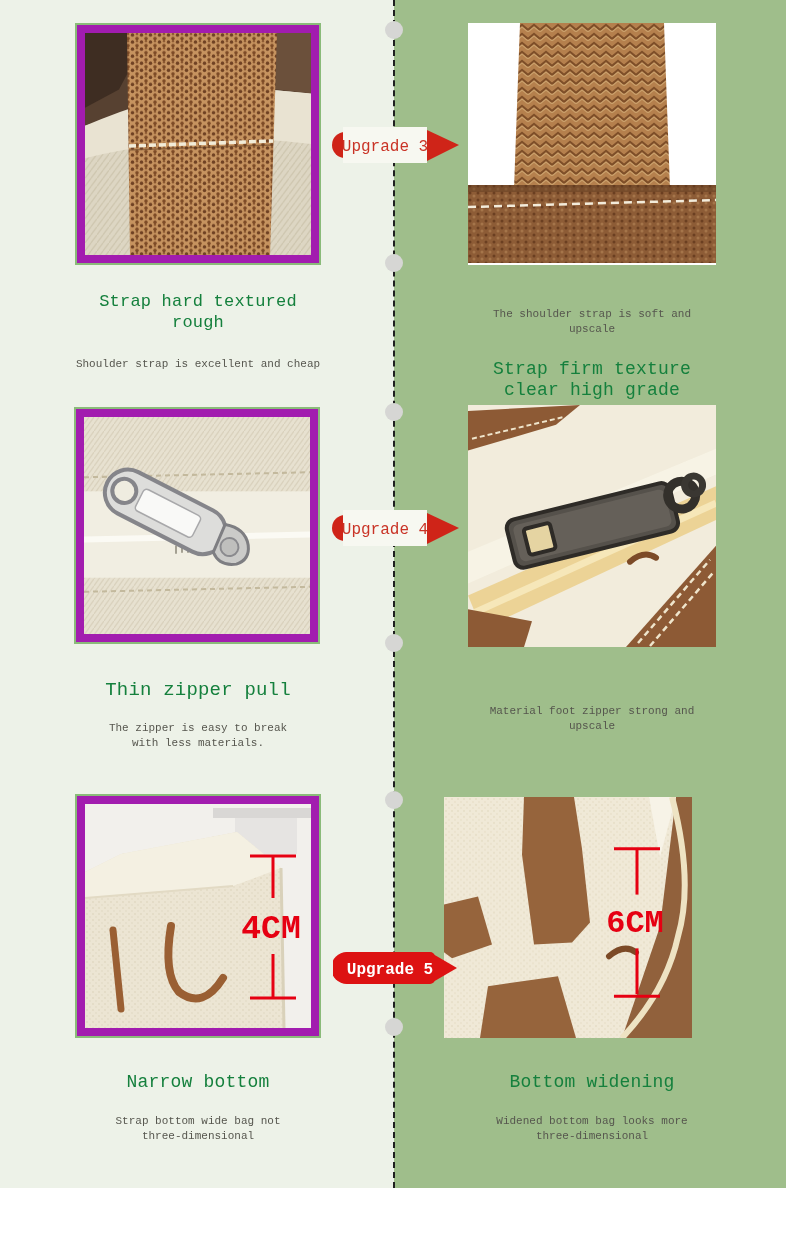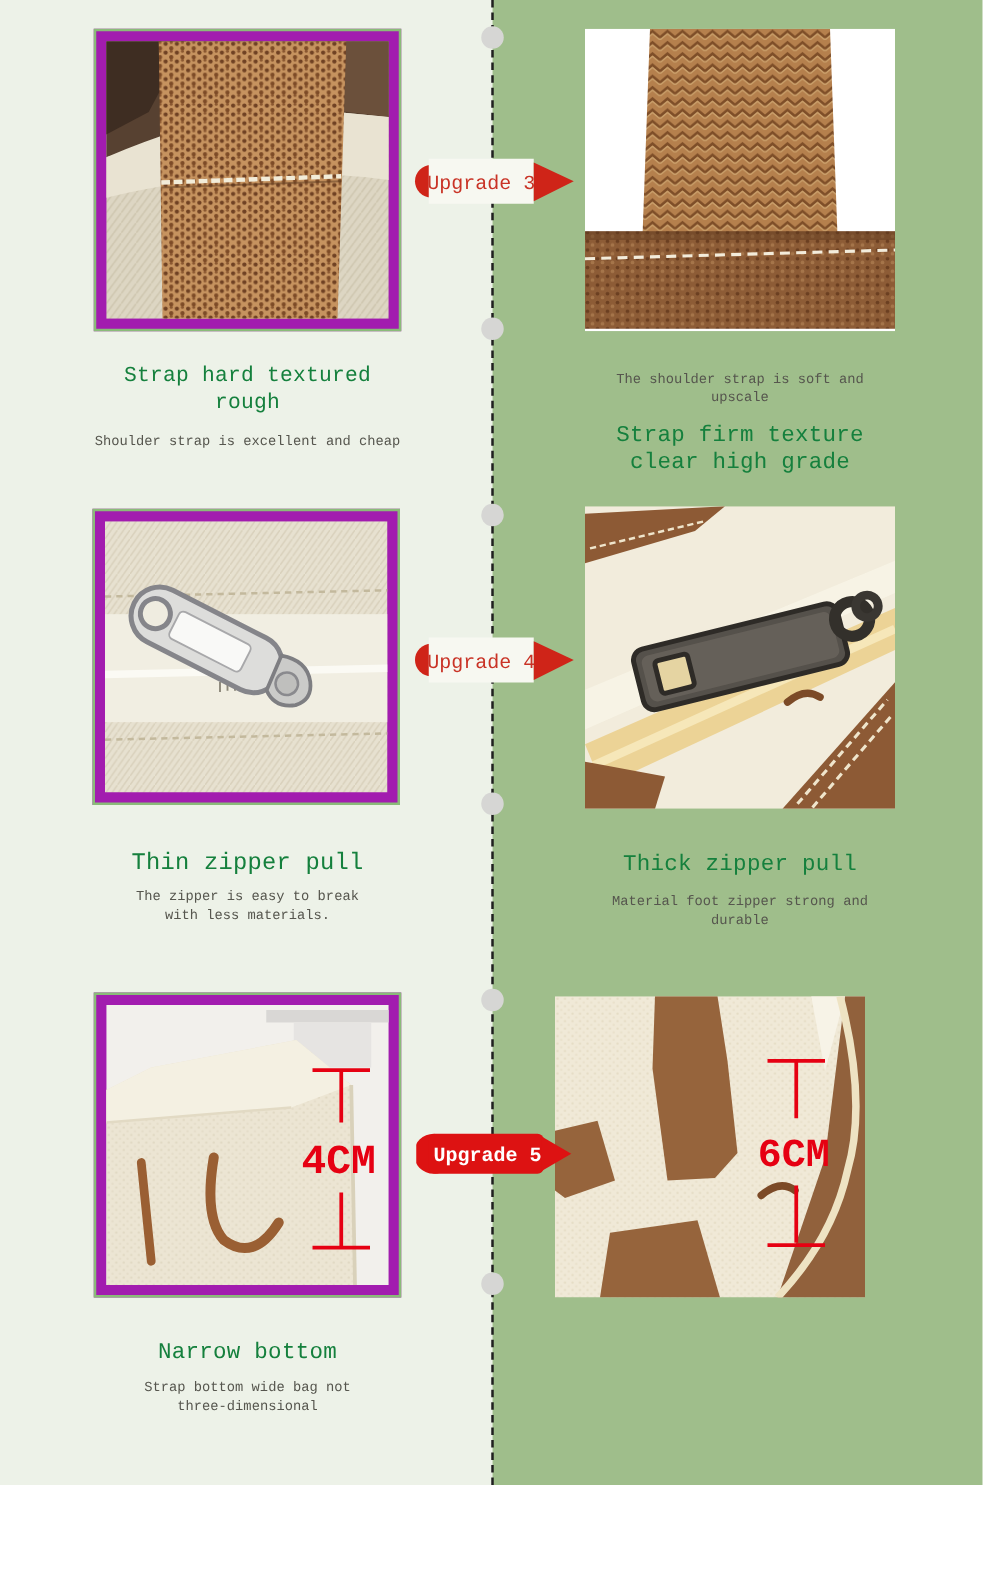--- a/index.html
+++ b/index.html
@@ -17,21 +17,21 @@
   }
   .photo-box svg,.photo-plain svg{display:block;width:100%;height:100%;}
   .photo-plain{position:absolute;}
   .badge{position:absolute;}
   .cap{position:absolute;text-align:center;color:#32322e;}
   .cap-l{left:75px;width:246px;}
   .cap-r{left:468px;width:248px;}
   .cap .title{font-size:18px;line-height:21px;color:#15803d;letter-spacing:.2px;}
   .cap .title.sz17{font-size:17px;}
   .cap .title.sz19{font-size:19px;}
-  .cap .sub{font-size:11px;line-height:15px;color:#56564e;margin:0 auto;}
+  .cap .sub{font-size:11px;line-height:15px;color:#56564e;margin:10px auto;}
   .gap14{height:14px;} .gap12{height:12px;} .gap10{height:10px;} .gap11{height:11px;}
   .w205{max-width:205px;} .w195{max-width:195px;} .w215{max-width:215px;}
 </style>
 </head>
 <body>
 
 <div id="stage">
 
   <div class="panel panel-left"></div>
   <div class="panel panel-right"></div>
@@ -166,23 +166,22 @@
       <text x="54" y="26" text-anchor="middle" font-size="16" fill="#c93326">Upgrade 4</text>
     </svg>
   </div>
 
   <div class="cap cap-l" style="top:680px">
     <div class="title sz19">Thin zipper pull</div>
     <div class="gap10"></div>
     <div class="sub w205">The zipper is easy to break with less materials.</div>
   </div>
   <div class="cap cap-r" style="top:682px">
-    <div class="title">Thick zipper pull</div>
     <div class="gap12"></div>
-    <div class="sub">Material foot zipper strong and durable</div>
+    <div class="sub">Material foot zipper strong and upscale</div>
   </div>
 
   <div class="photo-box" style="left:75px;top:794px;width:246px;height:244px;">
     <svg viewBox="0 0 226 224" preserveAspectRatio="none">
       <defs>
         <pattern id="p5c" width="6" height="6" patternUnits="userSpaceOnUse">
           <rect width="6" height="6" fill="#ece5d3"></rect>
           <circle cx="2" cy="2" r="0.9" fill="#e0d8c2"></circle>
           <circle cx="5" cy="5" r="0.9" fill="#e4dcc8"></circle>
         </pattern>
@@ -226,28 +225,33 @@
       <g stroke="#e60012" stroke-width="3">
         <line x1="170" y1="52" x2="216" y2="52"></line>
         <line x1="193" y1="52" x2="193" y2="98"></line>
         <line x1="193" y1="152" x2="193" y2="198"></line>
         <line x1="170" y1="200" x2="216" y2="200"></line>
       </g>
       <text x="191" y="136" text-anchor="middle" font-size="32" font-weight="bold" fill="#e60012">6CM</text>
     </svg>
   </div>
 
-  <div class="badge" style="left:333px;top:901px;width:125px;height:44px;">
+  <div class="badge" style="left:333px;top:946px;width:125px;height:44px;">
     <svg viewBox="0 0 125 44" width="125" height="44">
       <circle cx="14" cy="22" r="16" fill="#dd1212"></circle>
       <rect x="10" y="6" width="92" height="32" rx="5" fill="#dd1212"></rect>
       <polygon points="100,8 124,22 100,36" fill="#dd1212"></polygon>
       <text x="57" y="28" text-anchor="middle" font-size="16" font-weight="600" fill="#ffffff">Upgrade 5</text>
     </svg>
   </div>
 
   <div class="cap cap-l" style="top:1072px">
     <div class="title">Narrow bottom</div>
     <div class="gap11"></div>
     <div class="sub w195">Strap bottom wide bag not three-dimensional</div>
   </div>
+  <div class="cap cap-r" style="top:1072px">
+    <div class="title">Bottom widening</div>
+    <div class="gap11"></div>
+    <div class="sub w215">Widened bottom bag looks more three-dimensional</div>
+  </div>
 
 </div>
 
 </body></html>

